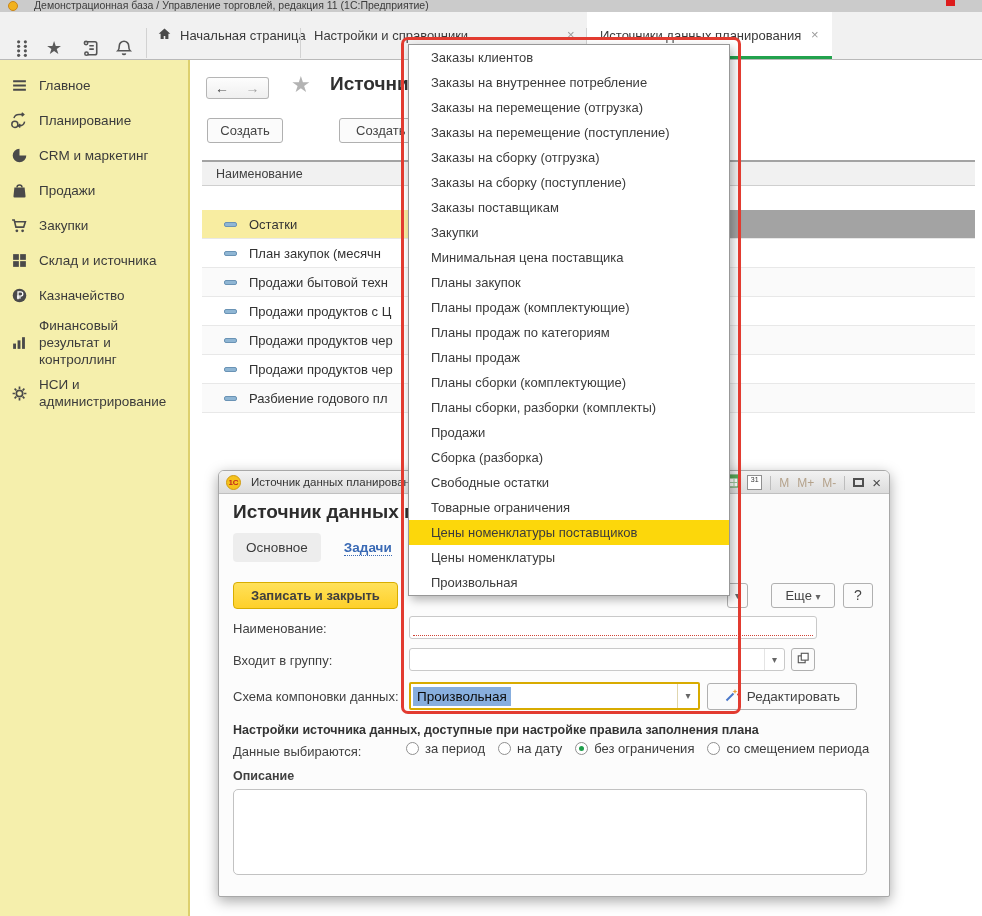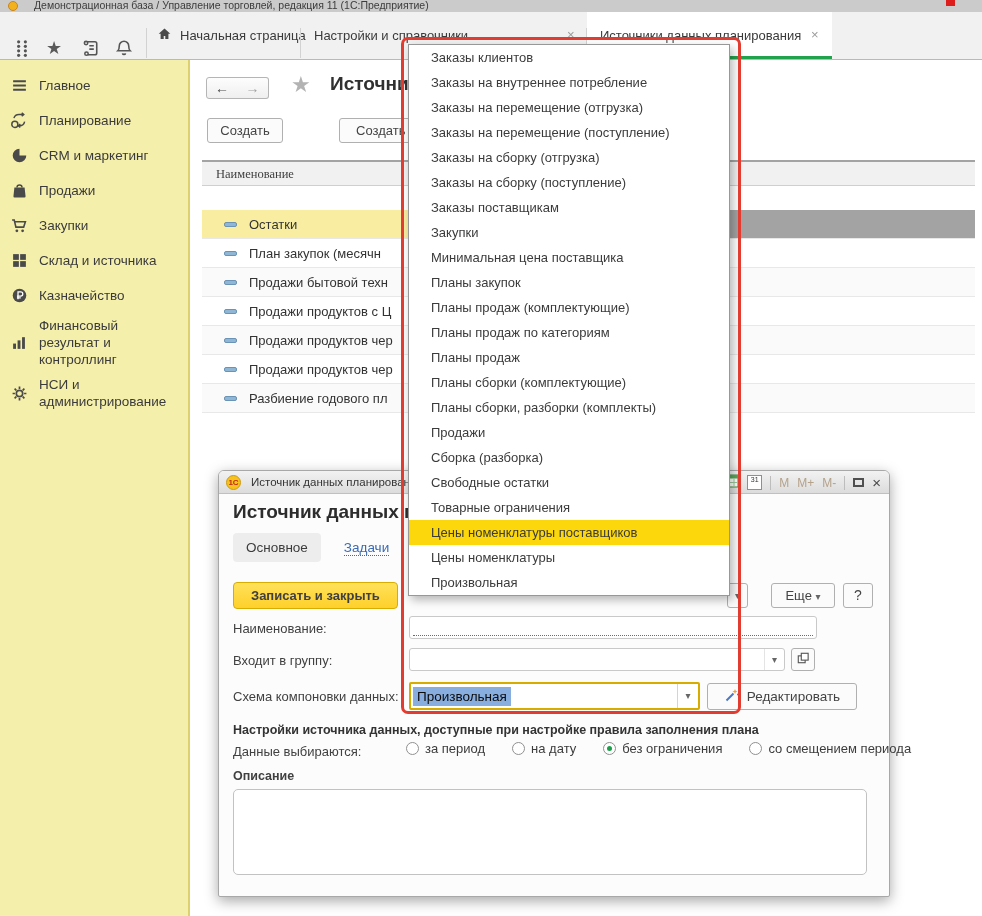--- a/index.html
+++ b/index.html
@@ -41,21 +41,21 @@
   .navbtn.fwd  { left:45px; border-radius:0 3px 3px 0; color:#a0a0a0; border-left:none; }
   .pg-star { position:absolute; left:99px; top:12px; font-size:22px; color:#b3b3b3; cursor:pointer; }
   .pg-title { position:absolute; left:138px; top:13px; font-size:19px; font-weight:600; color:#303030; white-space:nowrap; }
   .btn { display:inline-block; border:1px solid #b0b0b0; border-radius:3px; background:#fbfbfb;
       font-size:13px; color:#444; text-align:center; cursor:pointer; }
   .create-btn { position:absolute; left:15px; top:58px; width:76px; height:25px; line-height:23px; }
   .create-grp-btn { position:absolute; left:99px; top:58px; width:126px; height:25px; line-height:23px;margin-left:48px; }
 
   .table { position:absolute; left:10px; top:100px; width:773px; }
   .thead { height:26px; background:#f1f1f1; border-top:2px solid #a3a3a3; border-bottom:1px solid #cfcfcf;
-      font-size:12.5px; color:#3f3f3f; line-height:24px; padding-left:14px;font-family:Liberation Serif, serif; }
+      font-size:12.5px; color:#3f3f3f; line-height:24px; padding-left:14px; }
   .row { position:relative; height:29px; display:flex; align-items:center; border-bottom:1px solid #e8e8e8;
       font-size:13px; color:#333; cursor:pointer; }
   .row:nth-child(odd) { background:#fafafa; }
   .row.sel { background:#a3a3a3;margin-top:24px; }
   .row.sel::before { content:""; position:absolute; left:0; top:0; bottom:0; width:206px; background:#f8eda1; }
   .dash { position:relative; z-index:1; width:13px; height:5px; border-radius:2px; background:#8fb6d4;
       border:1px solid #6a93b5; margin:0 12px 0 22px; flex:0 0 13px; }
   .row-label { position:relative; z-index:1; white-space:nowrap; }
 
   
@@ -73,21 +73,21 @@
   .maxbox { width:11px; height:9px; border:2px solid #4f4f4f; cursor:pointer; }
   .dlg-x { font-size:15px; color:#4a4a4a; line-height:15px; cursor:pointer; }
   .cal-ic { width:15px; height:15px; border:1px solid #8f8f8f; background:#fff; font-size:7px; color:#333;
       text-align:center; cursor:pointer; }
   .cal-ic .bar { height:3px; background:#b84a3a; }
 
   .dlg-heading { position:absolute; left:14px; top:30px; font-size:19px; font-weight:bold; color:#2d2d2d; white-space:nowrap; }
   .dlg-tabs { position:absolute; left:14px; top:62px; display:flex; align-items:center; }
   .dtab-chip { padding:7px 13px; background:#ededed; border-radius:4px; font-size:13.5px; color:#3c3c3c; cursor:pointer; }
   .dtab-link { margin-left:23px; font-size:13.5px; color:#3a6ab5; border-bottom:1px dotted #3a6ab5;
-      cursor:pointer; white-space:nowrap; }
+      cursor:pointer; white-space:nowrap;font-weight:bold; }
 
   .save-btn { position:absolute; left:14px; top:111px; height:27px; padding:0 17px;
       background:linear-gradient(#ffe15a,#fed02a); border:1px solid #d8ad00; border-radius:4px;
       font-size:13px; font-weight:bold; color:#3f3f3f; line-height:25px; cursor:pointer; }
   .split-caret { position:absolute; left:508px; top:112px; width:21px; height:25px; line-height:23px;
       font-size:10px; color:#666; }
   .more-btn { position:absolute; left:552px; top:112px; width:64px; height:25px; line-height:23px; }
   .help-btn { position:absolute; left:624px; top:112px; width:30px; height:25px; line-height:23px; font-size:14px; }
   .caret { font-size:10px; color:#666; }
 
@@ -104,21 +104,21 @@
       border:2px solid #d8ab00; border-radius:2px; }
   .schema-combo .val { position:absolute; left:2px; top:3px; padding:2px 4px; background:#87aede;
       color:#0b0b0b; font-size:13.5px; white-space:nowrap; }
   .schema-combo .arr { position:absolute; right:0; top:0; bottom:0; width:21px; text-align:center;
       line-height:24px; font-size:10px; color:#666; border-left:1px solid #e0d6ae; cursor:pointer; }
   .edit-btn { position:absolute; left:488px; top:212px; width:150px; height:27px; display:flex;
       align-items:center; justify-content:center; gap:7px; font-size:13.5px; }
 
   .sec-header { position:absolute; left:14px; top:252px; font-size:12.5px; font-weight:bold; color:#333; }
   .radio-label { top:273px;text-align:right; }
-  .radio-row { position:absolute; left:187px; top:270px; display:flex; gap:27px; }
+  .radio-row { position:absolute; left:187px; top:270px; display:flex; gap:13px; }
   .radio { display:flex; align-items:center; gap:6px; font-size:13px; color:#3c3c3c; cursor:pointer; white-space:nowrap; }
   .rb { position:relative; width:13px; height:13px; border:1px solid #909090; border-radius:50%; background:#fff; }
   .radio.sel .rb::after { content:""; position:absolute; left:3px; top:3px; width:5px; height:5px;
       border-radius:50%; background:#1e9e4a; }
   .desc-label { top:298px; font-weight:bold; font-size:12.5px; }
   .desc-area { position:absolute; left:14px; top:318px; width:634px; height:86px; border:1px solid #c2c2c2;
       border-radius:5px; background:#fff; resize:none; font-family:"Liberation Sans","DejaVu Sans",sans-serif; }
 
   
   .dropdown { position:absolute; left:408px; top:44px; width:322px; height:552px; background:#fff;

